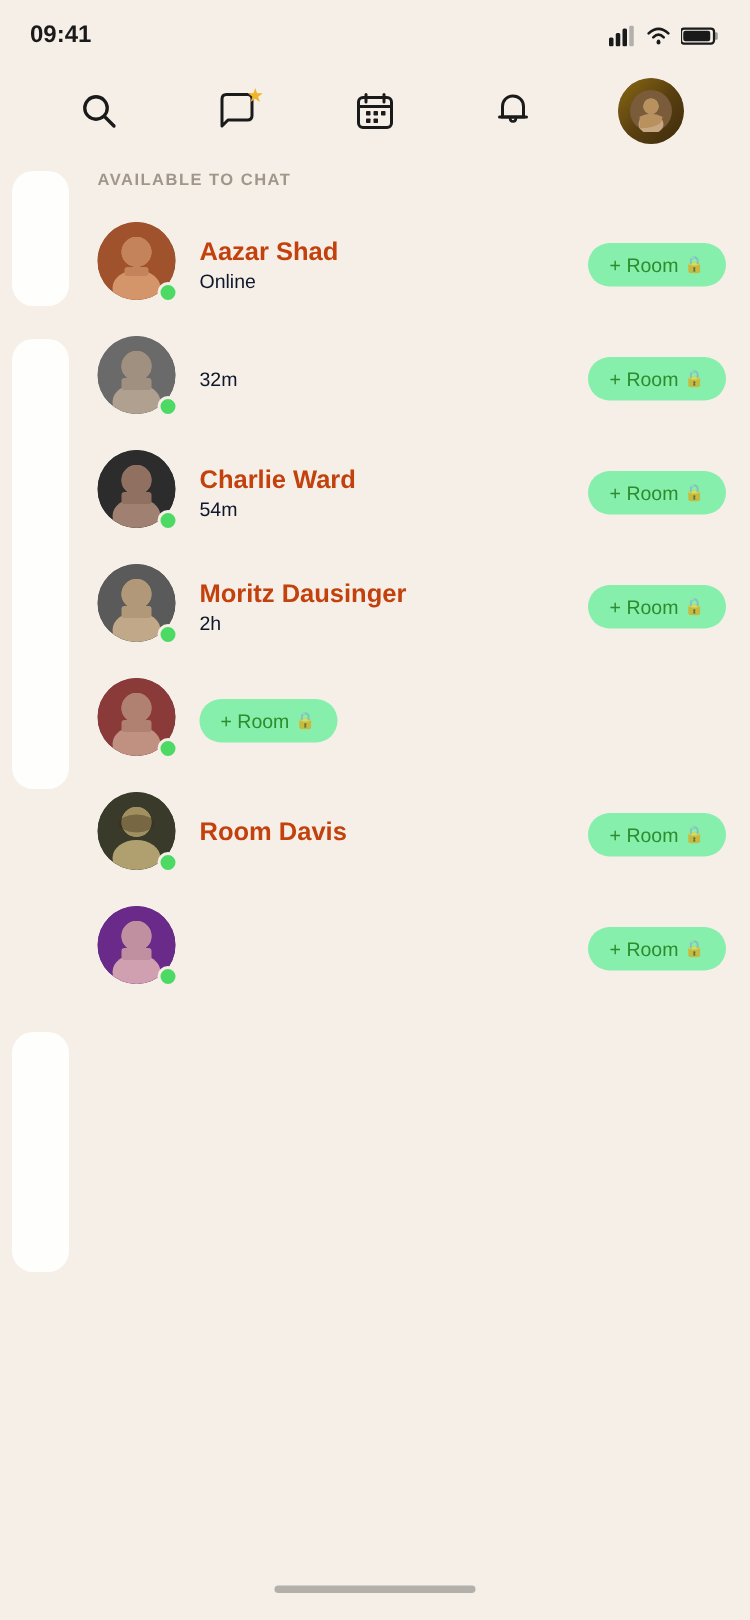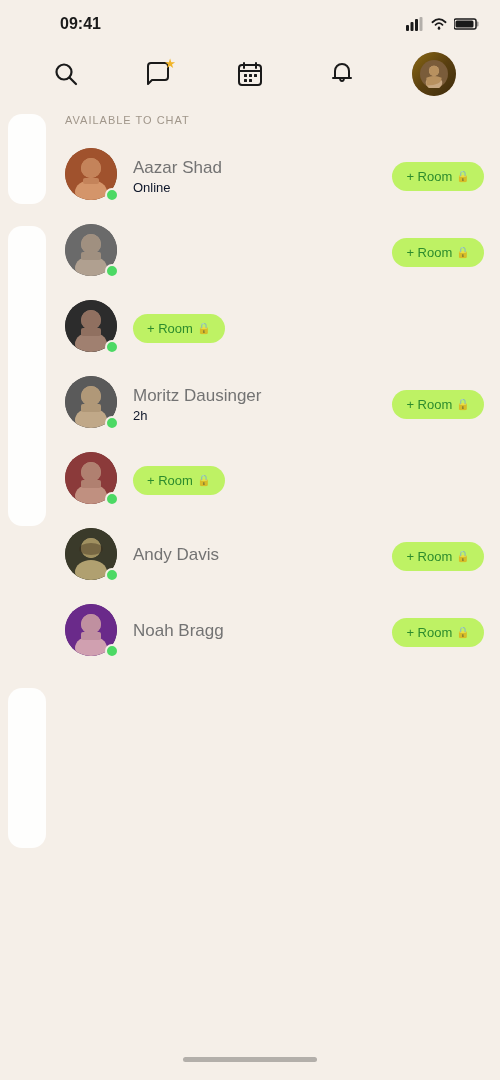--- a/index.html
+++ b/index.html
@@ -18,21 +18,20 @@
       display: flex;
       justify-content: space-between;
       align-items: center;
       padding: 12px 20px 8px;
       height: 44px;
     }
     .status-time {
       font-size: 16px;
       font-weight: 700;
       color: #1a1a1a;
-      margin-left: 40px;
     }
     .status-icons {
       display: flex;
       align-items: center;
       gap: 6px;
     }
 
     
     .nav-bar {
       display: flex;
@@ -100,21 +99,21 @@
     }
 
     
     .chat-list-section {
       flex: 1;
       padding: 0 0 0 10px;
     }
 
     .section-label {
       font-size: 11px;
-      font-weight: 400;
+      font-weight: 700;
       color: #a0968a;
       letter-spacing: 1px;
       padding: 10px 0 12px 0;
     }
 
     .contact-list {
       display: flex;
       flex-direction: column;
       gap: 0;
     }
@@ -155,32 +154,32 @@
       border-radius: 50%;
       border: 2px solid #f5efe8;
     }
 
     .contact-info {
       flex: 1;
     }
 
     .contact-name {
       font-size: 17px;
-      font-weight: 400;
-      color: #737373;
+      font-weight: 700;
+      color: #c2410c;
       margin-bottom: 2px;
     }
 
     .contact-time {
       font-size: 13px;
       color: #0f172a;
     }
 
     .room-btn {
-      background: #bef264;
+      background: #86efac;
       border: none;
       border-radius: 20px;
       padding: 7px 14px;
       font-size: 13px;
       font-weight: 500;
       color: #2d8c2d;
       cursor: pointer;
       display: flex;
       align-items: center;
       gap: 4px;
@@ -350,40 +349,45 @@
               <circle cx="26" cy="26" r="26" fill="#6a6a6a"></circle>
               <circle cx="26" cy="20" r="10" fill="#b0a090"></circle>
               <ellipse cx="26" cy="44" rx="16" ry="12" fill="#b0a090"></ellipse>
               <circle cx="26" cy="20" r="10" fill="#a09080"></circle>
               <rect x="16" y="28" width="20" height="8" rx="2" fill="#a09080"></rect>
             </svg>
           </div>
           <div class="online-dot"></div>
         </div>
         <div class="contact-info">
+          <div class="contact-time">32m</div>
         </div>
         <button class="room-btn">
           <span>+ Room</span>
           <span class="lock-icon">🔒</span>
         </button>
       </div>
 
       <div class="contact-row">
         <div class="avatar-wrapper">
           <div class="avatar-circle avatar-charlie">
             <svg class="face-svg" viewBox="0 0 52 52">
               <circle cx="26" cy="26" r="26" fill="#2c2c2c"></circle>
               <circle cx="26" cy="20" r="10" fill="#a08070"></circle>
               <ellipse cx="26" cy="44" rx="16" ry="12" fill="#a08070"></ellipse>
               <circle cx="26" cy="20" r="10" fill="#907060"></circle>
               <rect x="16" y="28" width="20" height="8" rx="2" fill="#907060"></rect>
             </svg>
           </div>
           <div class="online-dot"></div>
         </div>
+        <div class="contact-info">
+          <div class="contact-name">Charlie Ward</div>
+          <div class="contact-time">54m</div>
+        </div>
         <button class="room-btn">
           <span>+ Room</span>
           <span class="lock-icon">🔒</span>
         </button>
       </div>
 
       <div class="contact-row">
         <div class="avatar-wrapper">
           <div class="avatar-circle avatar-moritz">
             <svg class="face-svg" viewBox="0 0 52 52">
@@ -432,21 +436,21 @@
               <circle cx="26" cy="26" r="26" fill="#3a3a2a"></circle>
               <circle cx="26" cy="20" r="10" fill="#b0a070"></circle>
               <ellipse cx="26" cy="44" rx="16" ry="12" fill="#b0a070"></ellipse>
               <circle cx="26" cy="20" r="10" fill="#a09060"></circle>
               <ellipse cx="26" cy="21" rx="12" ry="6" fill="#3a2a1a" opacity="0.4"></ellipse>
             </svg>
           </div>
           <div class="online-dot"></div>
         </div>
         <div class="contact-info">
-          <div class="contact-name">Andy Davis</div>
+          <div class="contact-name">Room Davis</div>
         </div>
         <button class="room-btn">
           <span>+ Room</span>
           <span class="lock-icon">🔒</span>
         </button>
       </div>
 
       <div class="contact-row">
         <div class="avatar-wrapper">
           <div class="avatar-circle avatar-noah">
@@ -454,21 +458,20 @@
               <circle cx="26" cy="26" r="26" fill="#6a2a8a"></circle>
               <circle cx="26" cy="20" r="10" fill="#d0a0b0"></circle>
               <ellipse cx="26" cy="44" rx="16" ry="12" fill="#d0a0b0"></ellipse>
               <circle cx="26" cy="20" r="10" fill="#c090a0"></circle>
               <rect x="16" y="28" width="20" height="8" rx="2" fill="#c090a0"></rect>
             </svg>
           </div>
           <div class="online-dot"></div>
         </div>
         <div class="contact-info">
-          <div class="contact-name">Noah Bragg</div>
         </div>
         <button class="room-btn">
           <span>+ Room</span>
           <span class="lock-icon">🔒</span>
         </button>
       </div>
 
     </div>
   </div>
 </div>

